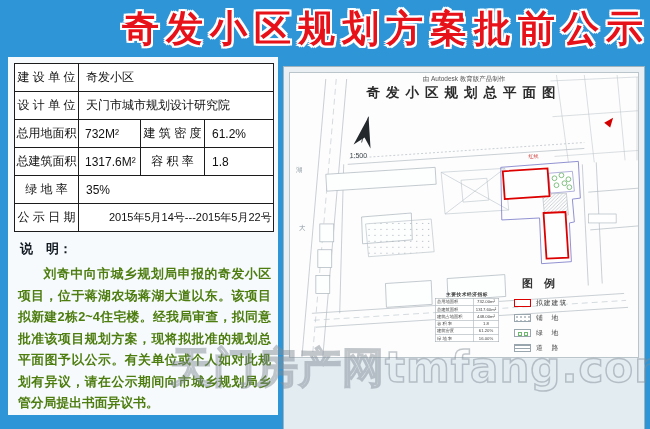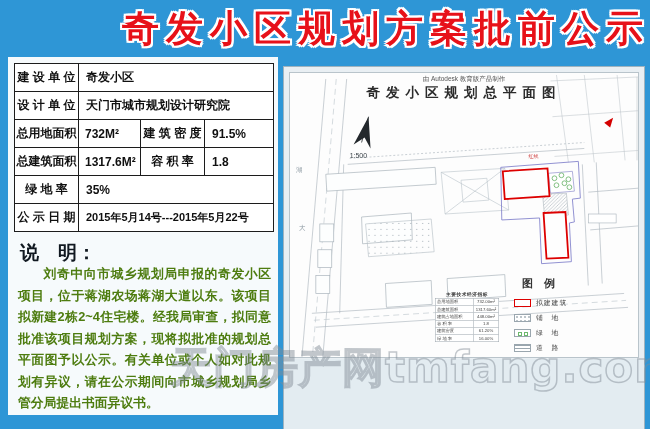--- a/index.html
+++ b/index.html
@@ -7,29 +7,29 @@
          font-family:"Liberation Sans","DejaVu Sans",sans-serif;}
   
   .title{position:absolute;top:4px;left:0;right:0;text-align:right;font-size:37px;font-weight:900;
          letter-spacing:7px;color:#e71119;white-space:nowrap;
          text-shadow:-2px -2px 0 #fff,0 -2px 0 #fff,2px -2px 0 #fff,-2px 0 0 #fff,2px 0 0 #fff,
                      -2px 2px 0 #fff,0 2px 0 #fff,2px 2px 0 #fff;}
   
   .left-panel{position:absolute;left:8px;top:57px;width:270px;height:358px;background:#f6fafc;}
   .itable{position:absolute;left:6px;top:6px;width:258px;border:1px solid #1c1c1c;background:#fff;}
   .irow{display:flex;height:27px;border-bottom:1px solid #1c1c1c;}
-  .irow:last-child{border-bottom:none;}
+  .irow:last-child{border-bottom:none;gap:23px;}
   .cell{box-sizing:border-box;border-right:1px solid #1c1c1c;display:flex;align-items:center;
-        font-weight:700;color:#101010;overflow:hidden;white-space:nowrap;}
+        font-weight:400;color:#101010;overflow:hidden;white-space:nowrap;}
   .cell:last-child{border-right:none;}
   .lab{width:64px;justify-content:center;font-size:12px;flex:none;}
   .val{flex:1;padding-left:7px;font-size:12px;}
   .v1{width:62px;flex:none;padding-left:6px;font-size:12px;}
   .date{font-size:11px;}
-  .note-head{position:absolute;left:12px;top:183px;font-size:19px;font-weight:700;color:#101820;}
+  .note-head{position:absolute;left:12px;top:183px;font-size:13px;font-weight:700;color:#101820;}
   .note{position:absolute;left:10px;top:206px;width:253px;font-size:12.8px;font-weight:700;color:#4d7c0f;
         line-height:21.5px;text-indent:2em;text-align:justify;margin:0;}
   
   .right-panel{position:absolute;left:283px;top:66px;width:362px;height:425px;background:#e9eff3;
                border:1px solid #9fb3bf;box-sizing:border-box;}
   .sheet{position:absolute;left:5px;top:5px;width:350px;height:286px;background:#fdfdfd;
          border:1px solid #b9c4cb;box-sizing:border-box;}
   .linework{position:absolute;left:0;top:0;width:100%;height:100%;}
   .credit{position:absolute;top:2px;left:0;right:0;text-align:center;font-size:6.5px;color:#555;z-index:4;}
   .ptitle{position:absolute;top:11px;left:0;right:0;text-align:center;font-size:13.5px;font-weight:700;
@@ -80,21 +80,21 @@
         <div class="cell val">奇发小区</div>
       </div>
       <div class="irow">
         <div class="cell lab">设 计 单 位</div>
         <div class="cell val">天门市城市规划设计研究院</div>
       </div>
       <div class="irow">
         <div class="cell lab">总用地面积</div>
         <div class="cell v1">732M²</div>
         <div class="cell lab">建 筑 密 度</div>
-        <div class="cell val">91.5%</div>
+        <div class="cell val">61.2%</div>
       </div>
       <div class="irow">
         <div class="cell lab">总建筑面积</div>
         <div class="cell v1">1317.6M²</div>
         <div class="cell lab">容 积 率</div>
         <div class="cell val">1.8</div>
       </div>
       <div class="irow">
         <div class="cell lab">绿  地  率</div>
         <div class="cell val">35%</div>

